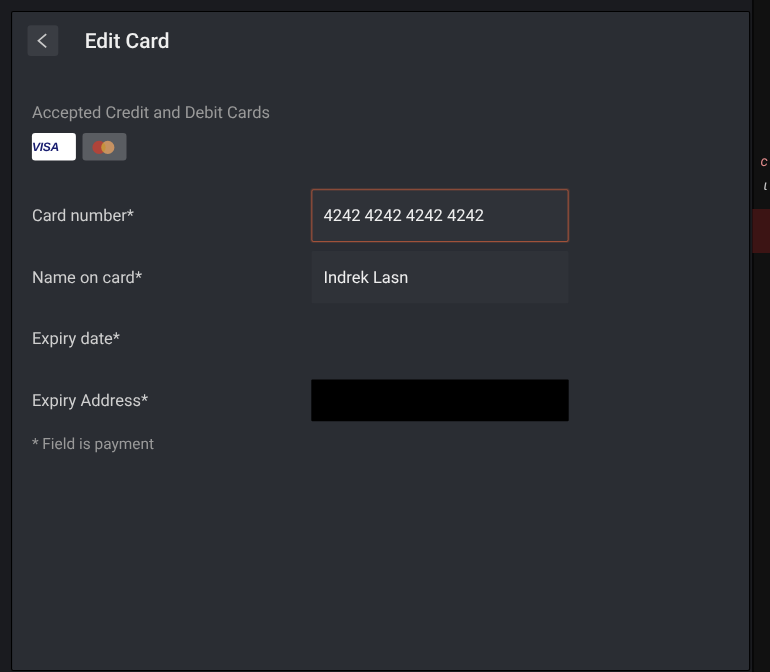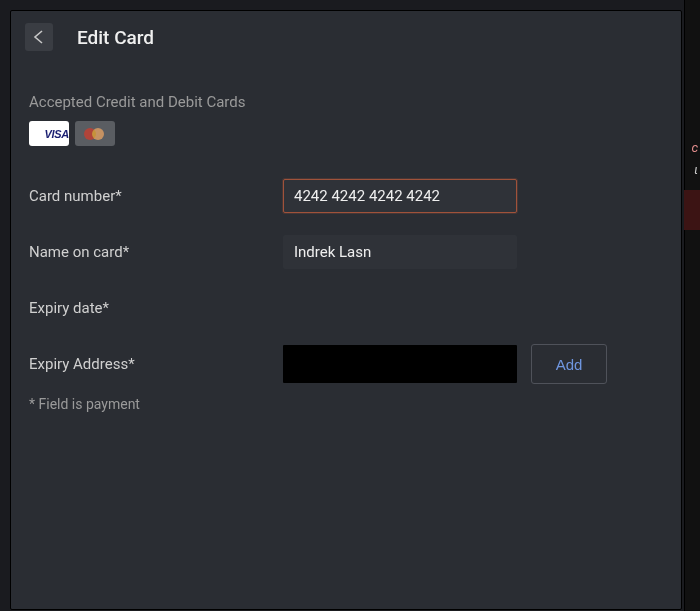--- a/index.html
+++ b/index.html
@@ -99,21 +99,21 @@
       display: flex;
       gap: 6px;
       padding: 0 18px 18px;
     }
     .card-thumb {
       width: 40px;
       height: 25px;
       border-radius: 3px;
       display: flex;
       align-items: center;
-      justify-content: flex-end;
+      justify-content: flex-start;
     }
     .visa {
       background: #fff;
     }
     .visa span {
       font-family: Arial, sans-serif;
       font-weight: 800;
       font-style: italic;
       font-size: 11px;
       color: #1a1f71;
@@ -147,21 +147,21 @@
       color: #d0d0d0;
     }
     .controls {
       flex: 1;
       display: flex;
       gap: 14px;
       align-items: center;
     }
     .txt-input {
       width: 234px;
-      height: 34px;
+      height: 48px;
       background: var(--input-bg);
       border: 1px solid transparent;
       color: #efefef;
       padding: 0 10px;
       font-size: 15px;
       border-radius: 2px;
       outline: none;
       font-family: inherit;
     }
     .txt-input.highlight {
@@ -289,21 +289,20 @@
     </div>
 
     <div class="form-row">
       <div class="form-label">Expiry date*</div>
     </div>
 
     <div class="form-row">
       <div class="form-label">Expiry Address*</div>
       <div class="controls">
         <div class="address-box"></div>
-        <button class="add-btn">Add</button>
       </div>
     </div>
 
   </div>
 
   <div class="required-note">* Field is payment</div>
 
 
 </div>
 

